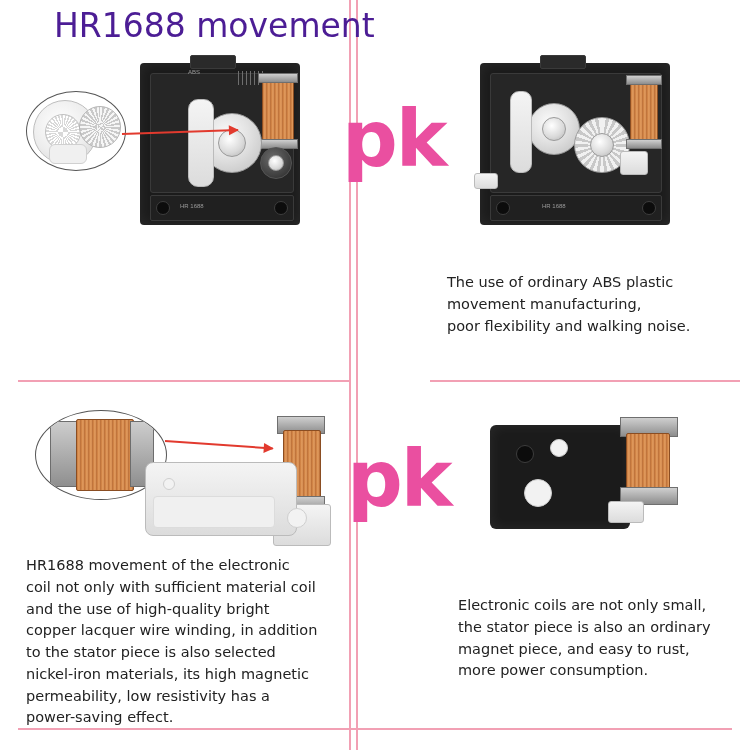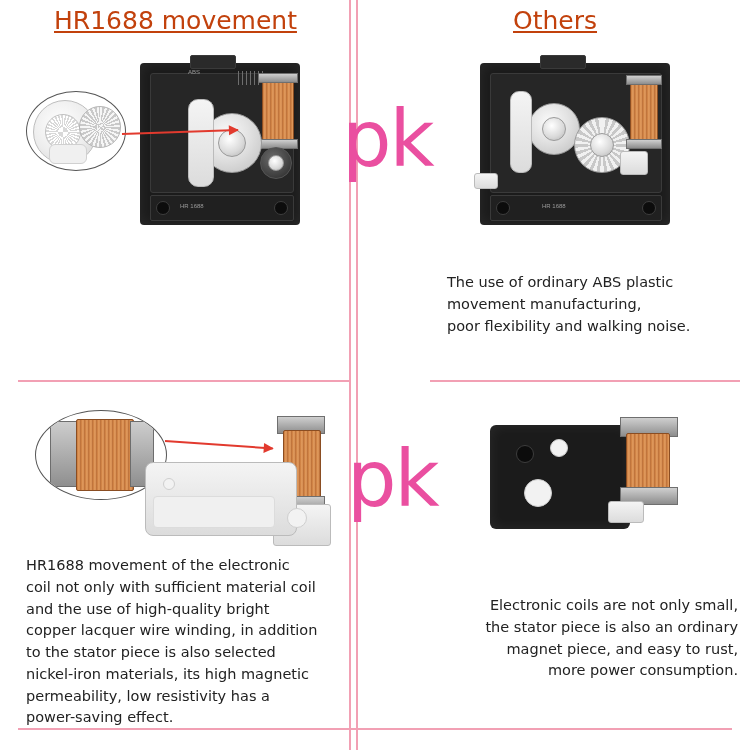--- a/index.html
+++ b/index.html
@@ -59,55 +59,54 @@
     left: 18px;
     top: 728px;
     width: 714px;
     height: 2px;
     background: #f2a0b4;
   }
 
   
   .heading {
     position: absolute;
-    font-size: 25px;
-    color: #c2410c;
+    font-size: 33px;
+    color: #4c1d95;
     white-space: nowrap;
     font-family: "DejaVu Sans", sans-serif;
-    text-decoration: underline;
   }
   #heading-left { left: 54px; top: 6px; }
   #heading-right { left: 513px; top: 6px; }
 
   
   .pk {
     position: absolute;
     font-size: 78px;
-    font-weight: normal;
+    font-weight: bold;
     color: #ea4fa0;
     font-family: "DejaVu Sans", sans-serif;
     letter-spacing: -2px;
     line-height: 1;
   }
   #pk-top { left: 342px; top: 100px; }
   #pk-bottom { left: 347px; top: 440px; }
 
   
   .caption {
     position: absolute;
     font-size: 14.5px;
     color: #222222;
     line-height: 1.5;
     font-family: "DejaVu Sans", sans-serif;
     white-space: pre-line;
   }
   #cap-tl { left: 30px; top: 262px; width: 320px; }
   #cap-tr { left: 447px; top: 272px; width: 290px; }
   #cap-bl { left: 26px; top: 555px; width: 325px; }
-  #cap-br { left: 458px; top: 595px; width: 280px; text-align: right; }
+  #cap-br { left: 458px; top: 595px; width: 280px; }
 
   
   .photo {
     position: absolute;
     overflow: hidden;
   }
   #photo-tl { left: 20px; top: 55px; width: 320px; height: 180px; }
   #photo-tr { left: 470px; top: 55px; width: 210px; height: 180px; }
   #photo-bl { left: 25px; top: 400px; width: 320px; height: 150px; }
   #photo-br { left: 480px; top: 405px; width: 220px; height: 145px; }
@@ -219,21 +218,20 @@
 
 <div id="page">
 
   <div class="vline"></div>
   <div class="vline2"></div>
   <div class="hline-left"></div>
   <div class="hline-right"></div>
   <div class="hline-bottom"></div>
 
   <div class="heading" id="heading-left">HR1688 movement</div>
-  <div class="heading" id="heading-right">Others</div>
 
   <div class="pk" id="pk-top">pk</div>
   <div class="pk" id="pk-bottom">pk</div>
 
   <div class="photo" id="photo-tl">
     <div class="white-bg"></div>
 
     <div class="movement-body" style="left:120px; top:8px; width:160px; height:162px;"></div>
     <div class="movement-inner" style="left:130px; top:18px; width:142px; height:118px;"></div>
 

